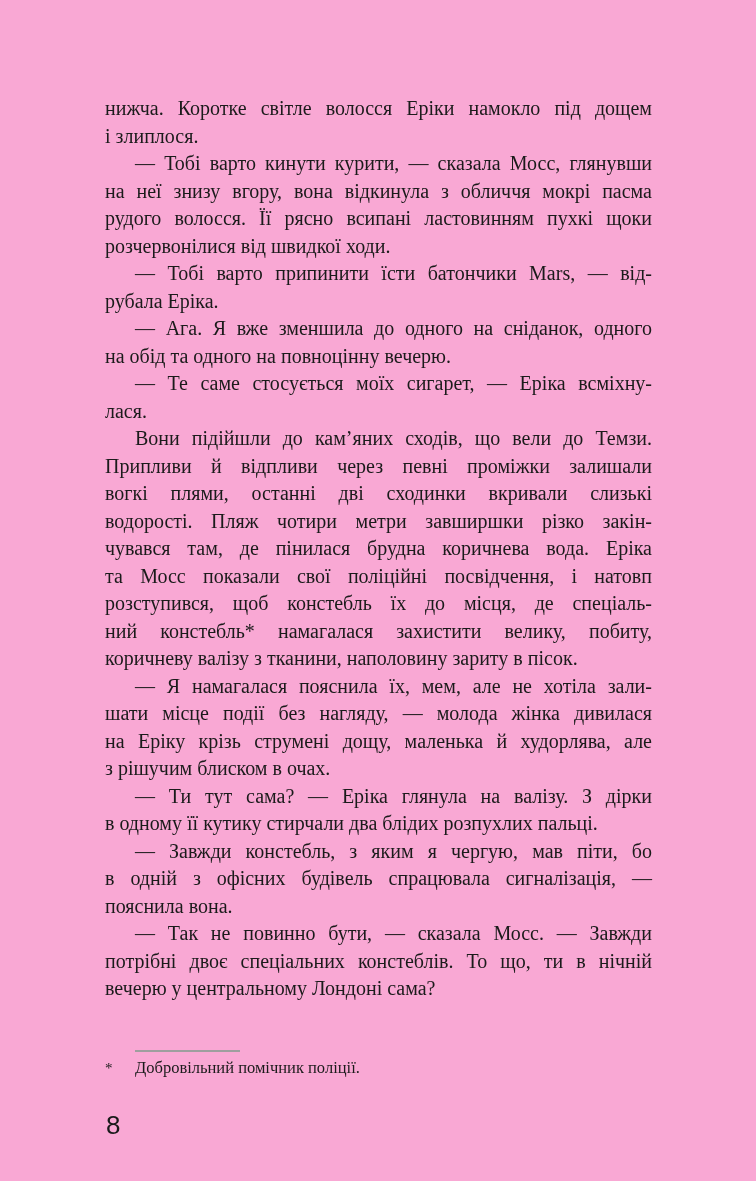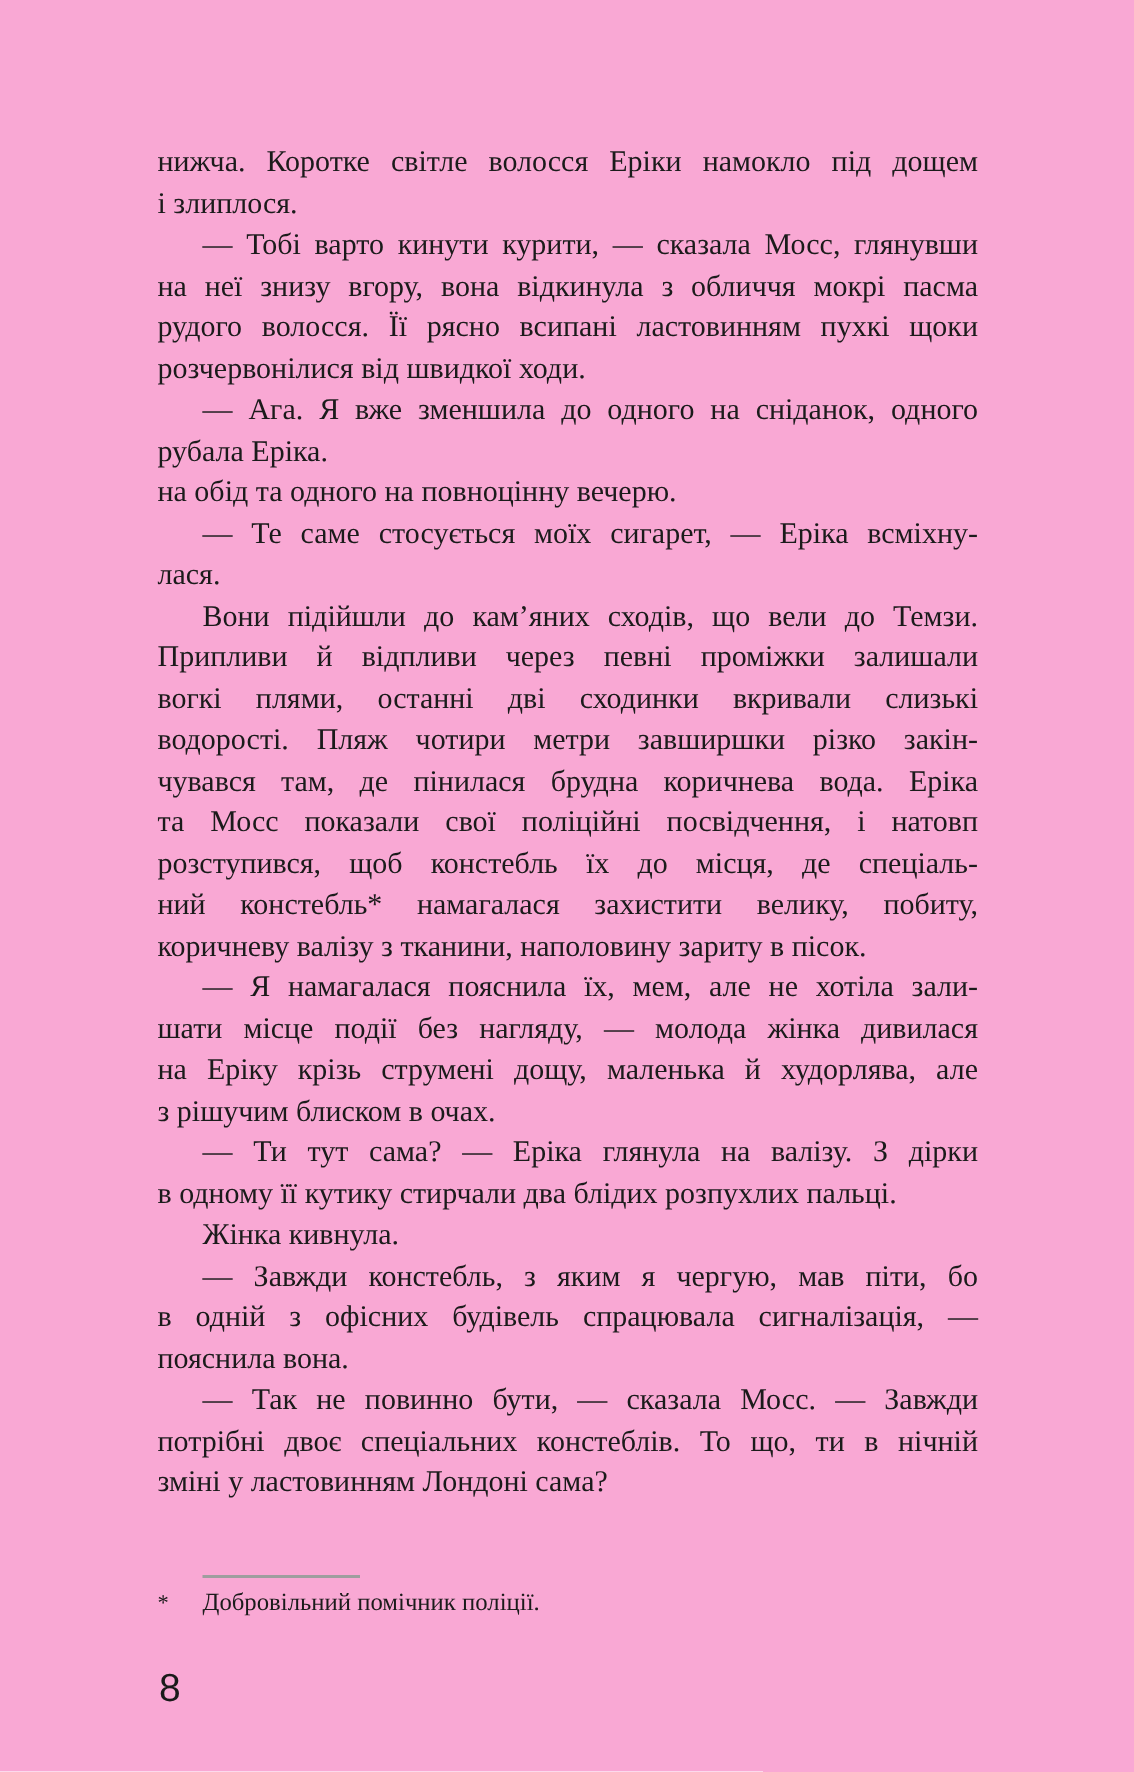--- a/index.html
+++ b/index.html
@@ -70,23 +70,24 @@
   <div class="textblock">
 
     <div class="ln j">нижча. Коротке світле волосся Еріки намокло під дощем</div>
     <div class="ln">і злиплося.</div>
 
     <div class="ln j in">— Тобі варто кинути курити, — сказала Мосс, глянувши</div>
     <div class="ln j">на неї знизу вгору, вона відкинула з обличчя мокрі пасма</div>
     <div class="ln j">рудого волосся. Її рясно всипані ластовинням пухкі щоки</div>
     <div class="ln">розчервонілися від швидкої ходи.</div>
 
+    <div class="ln j in">— Тобі варто припинити їсти батончики Mars, — від-</div>
+    <div class="ln">рубала Еріка.</div>
+
     <div class="ln j in">— Ага. Я вже зменшила до одного на сніданок, одного</div>
-
-    <div class="ln">рубала Еріка.</div>
     <div class="ln">на обід та одного на повноцінну вечерю.</div>
 
     <div class="ln j in">— Те саме стосується моїх сигарет, — Еріка всміхну-</div>
     <div class="ln">лася.</div>
 
     <div class="ln j in">Вони підійшли до кам’яних сходів, що вели до Темзи.</div>
     <div class="ln j">Припливи й відпливи через певні проміжки залишали</div>
     <div class="ln j">вогкі плями, останні дві сходинки вкривали слизькі</div>
     <div class="ln j">водорості. Пляж чотири метри завширшки різко закін-</div>
     <div class="ln j">чувався там, де пінилася брудна коричнева вода. Еріка</div>
@@ -96,29 +97,28 @@
     <div class="ln">коричневу валізу з тканини, наполовину зариту в пісок.</div>
 
     <div class="ln j in">— Я намагалася пояснила їх, мем, але не хотіла зали-</div>
     <div class="ln j">шати місце події без нагляду, — молода жінка дивилася</div>
     <div class="ln j">на Еріку крізь струмені дощу, маленька й худорлява, але</div>
     <div class="ln">з рішучим блиском в очах.</div>
 
     <div class="ln j in">— Ти тут сама? — Еріка глянула на валізу. З дірки</div>
     <div class="ln">в одному її кутику стирчали два блідих розпухлих пальці.</div>
 
-    <div class="ln in">Жінка кивнула.</div>
 
     <div class="ln j in">— Завжди констебль, з яким я чергую, мав піти, бо</div>
     <div class="ln j">в одній з офісних будівель спрацювала сигналізація, —</div>
     <div class="ln">пояснила вона.</div>
 
     <div class="ln j in">— Так не повинно бути, — сказала Мосс. — Завжди</div>
     <div class="ln j">потрібні двоє спеціальних констеблів. То що, ти в нічній</div>
-    <div class="ln">зміні у ластовинням Лондоні сама?</div>
+    <div class="ln">вечерю у центральному Лондоні сама?</div>
   </div>
 
   <div class="footnote-rule"></div>
 
   <div class="footnote">
     <span class="fn-marker">*</span><span class="fn-text">Добровільний помічник поліції.</span>
   </div>
 
   <div class="page-number">8</div>
 

